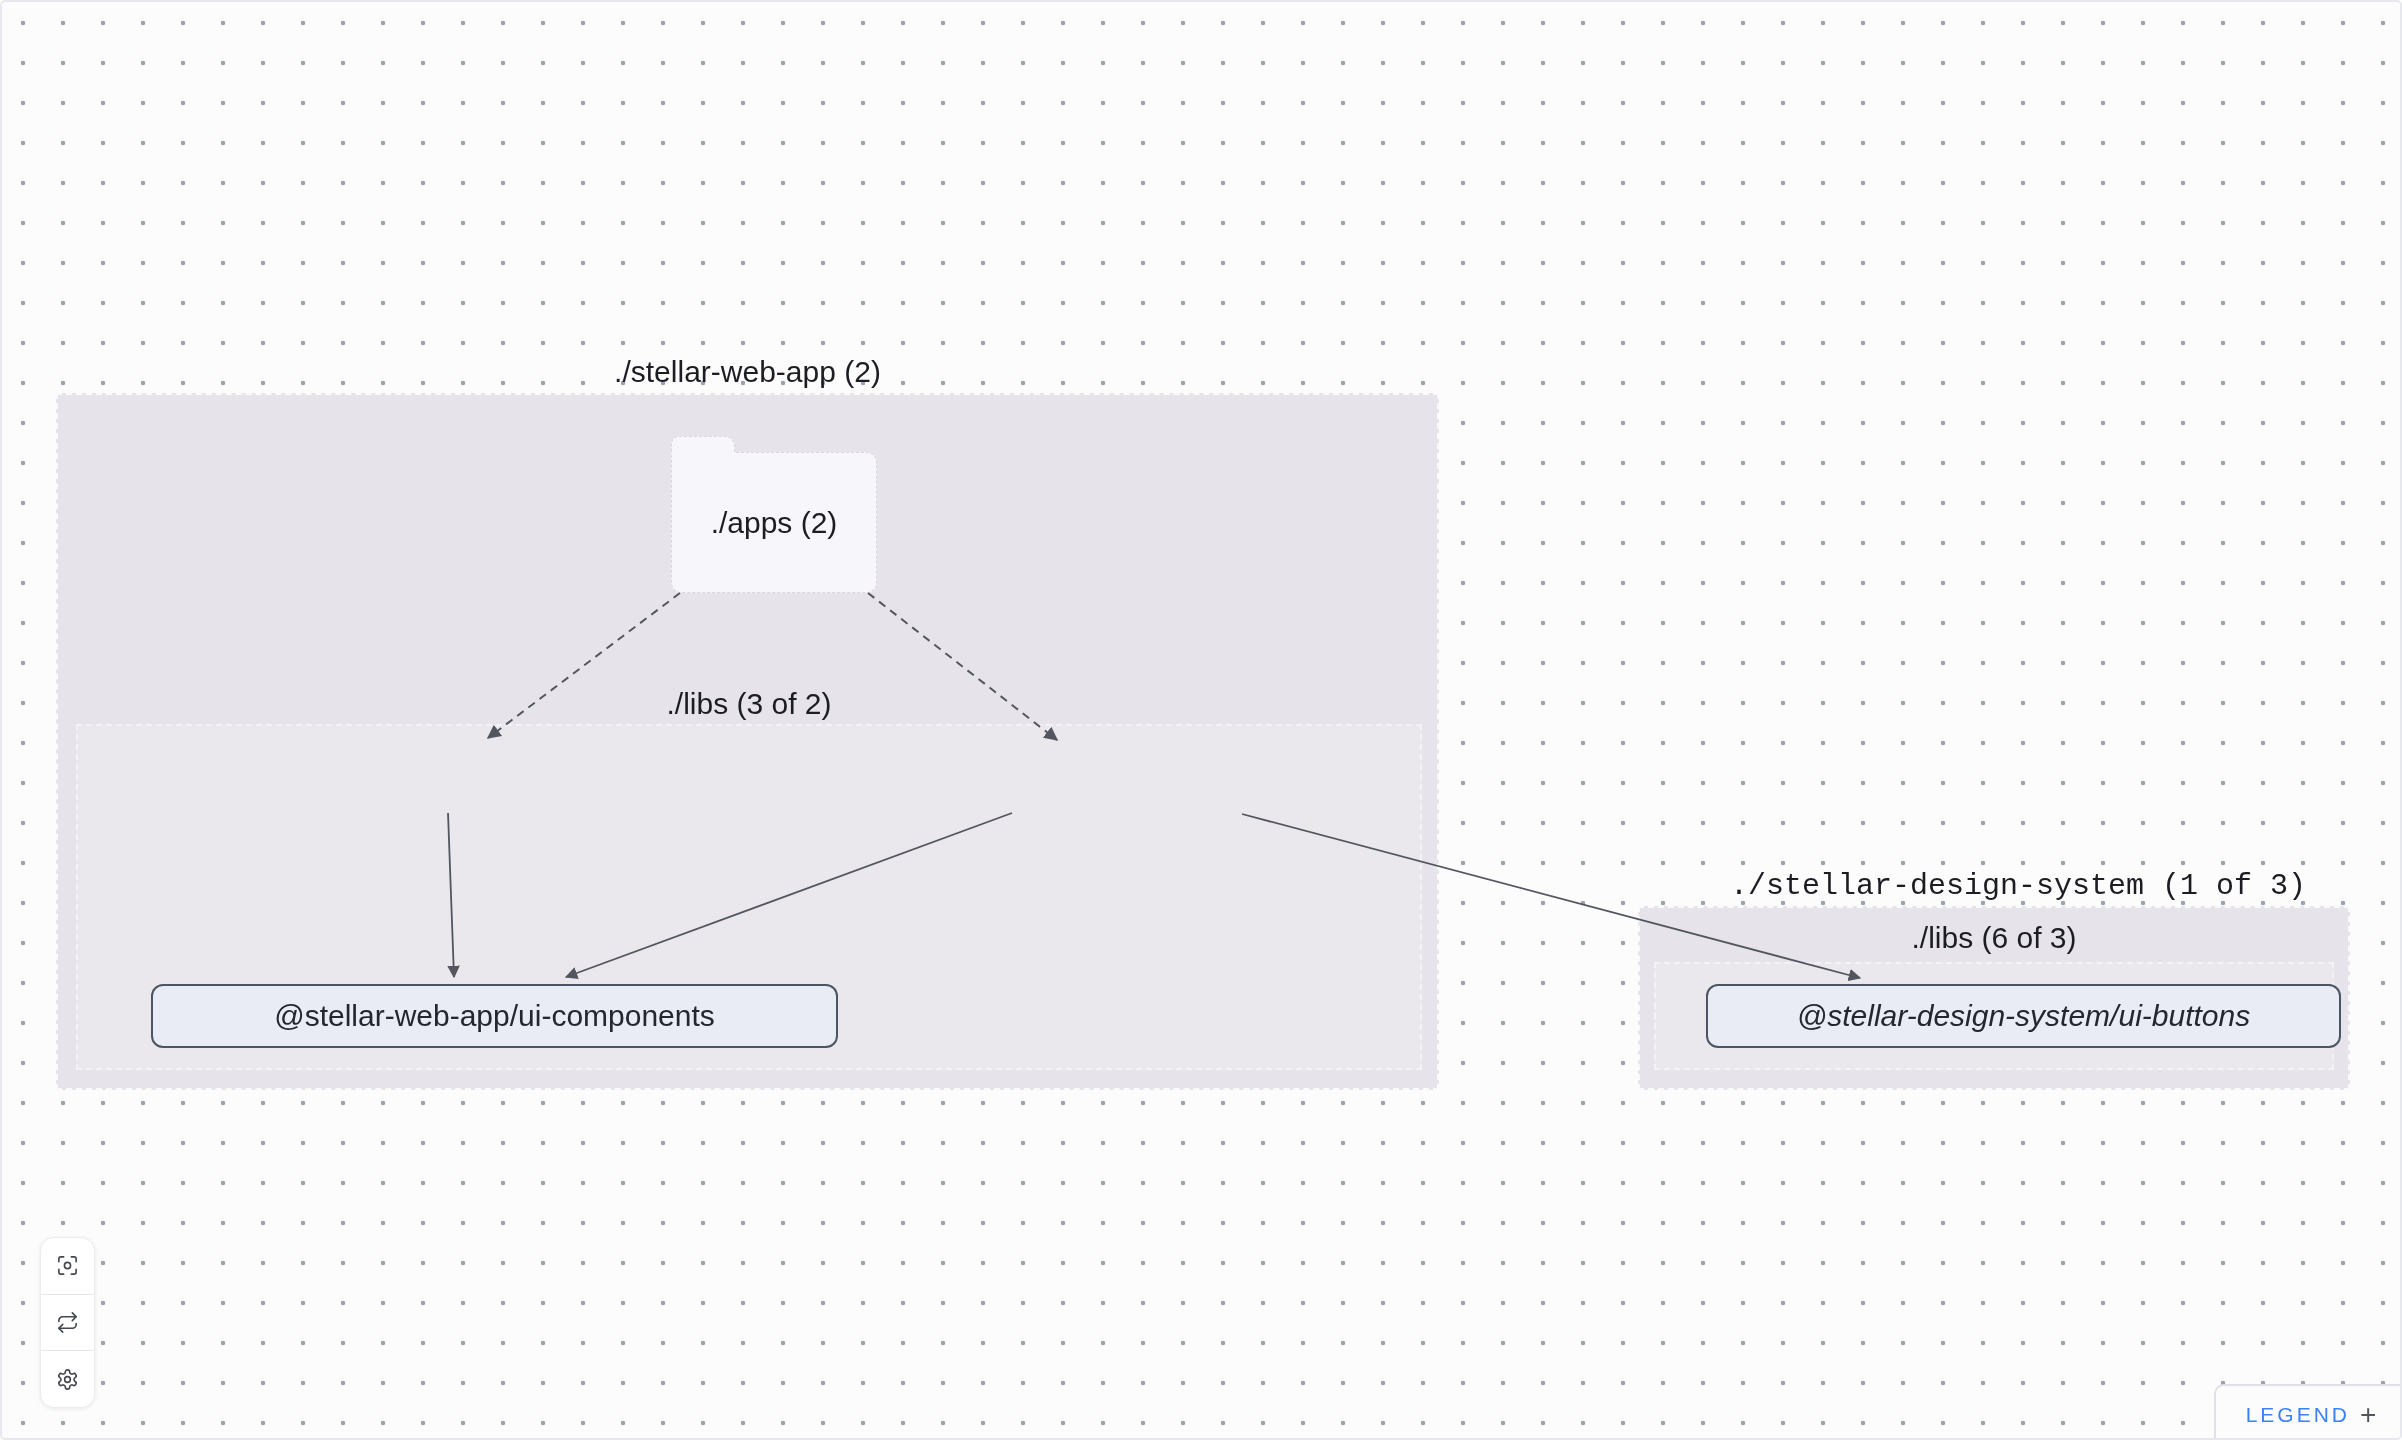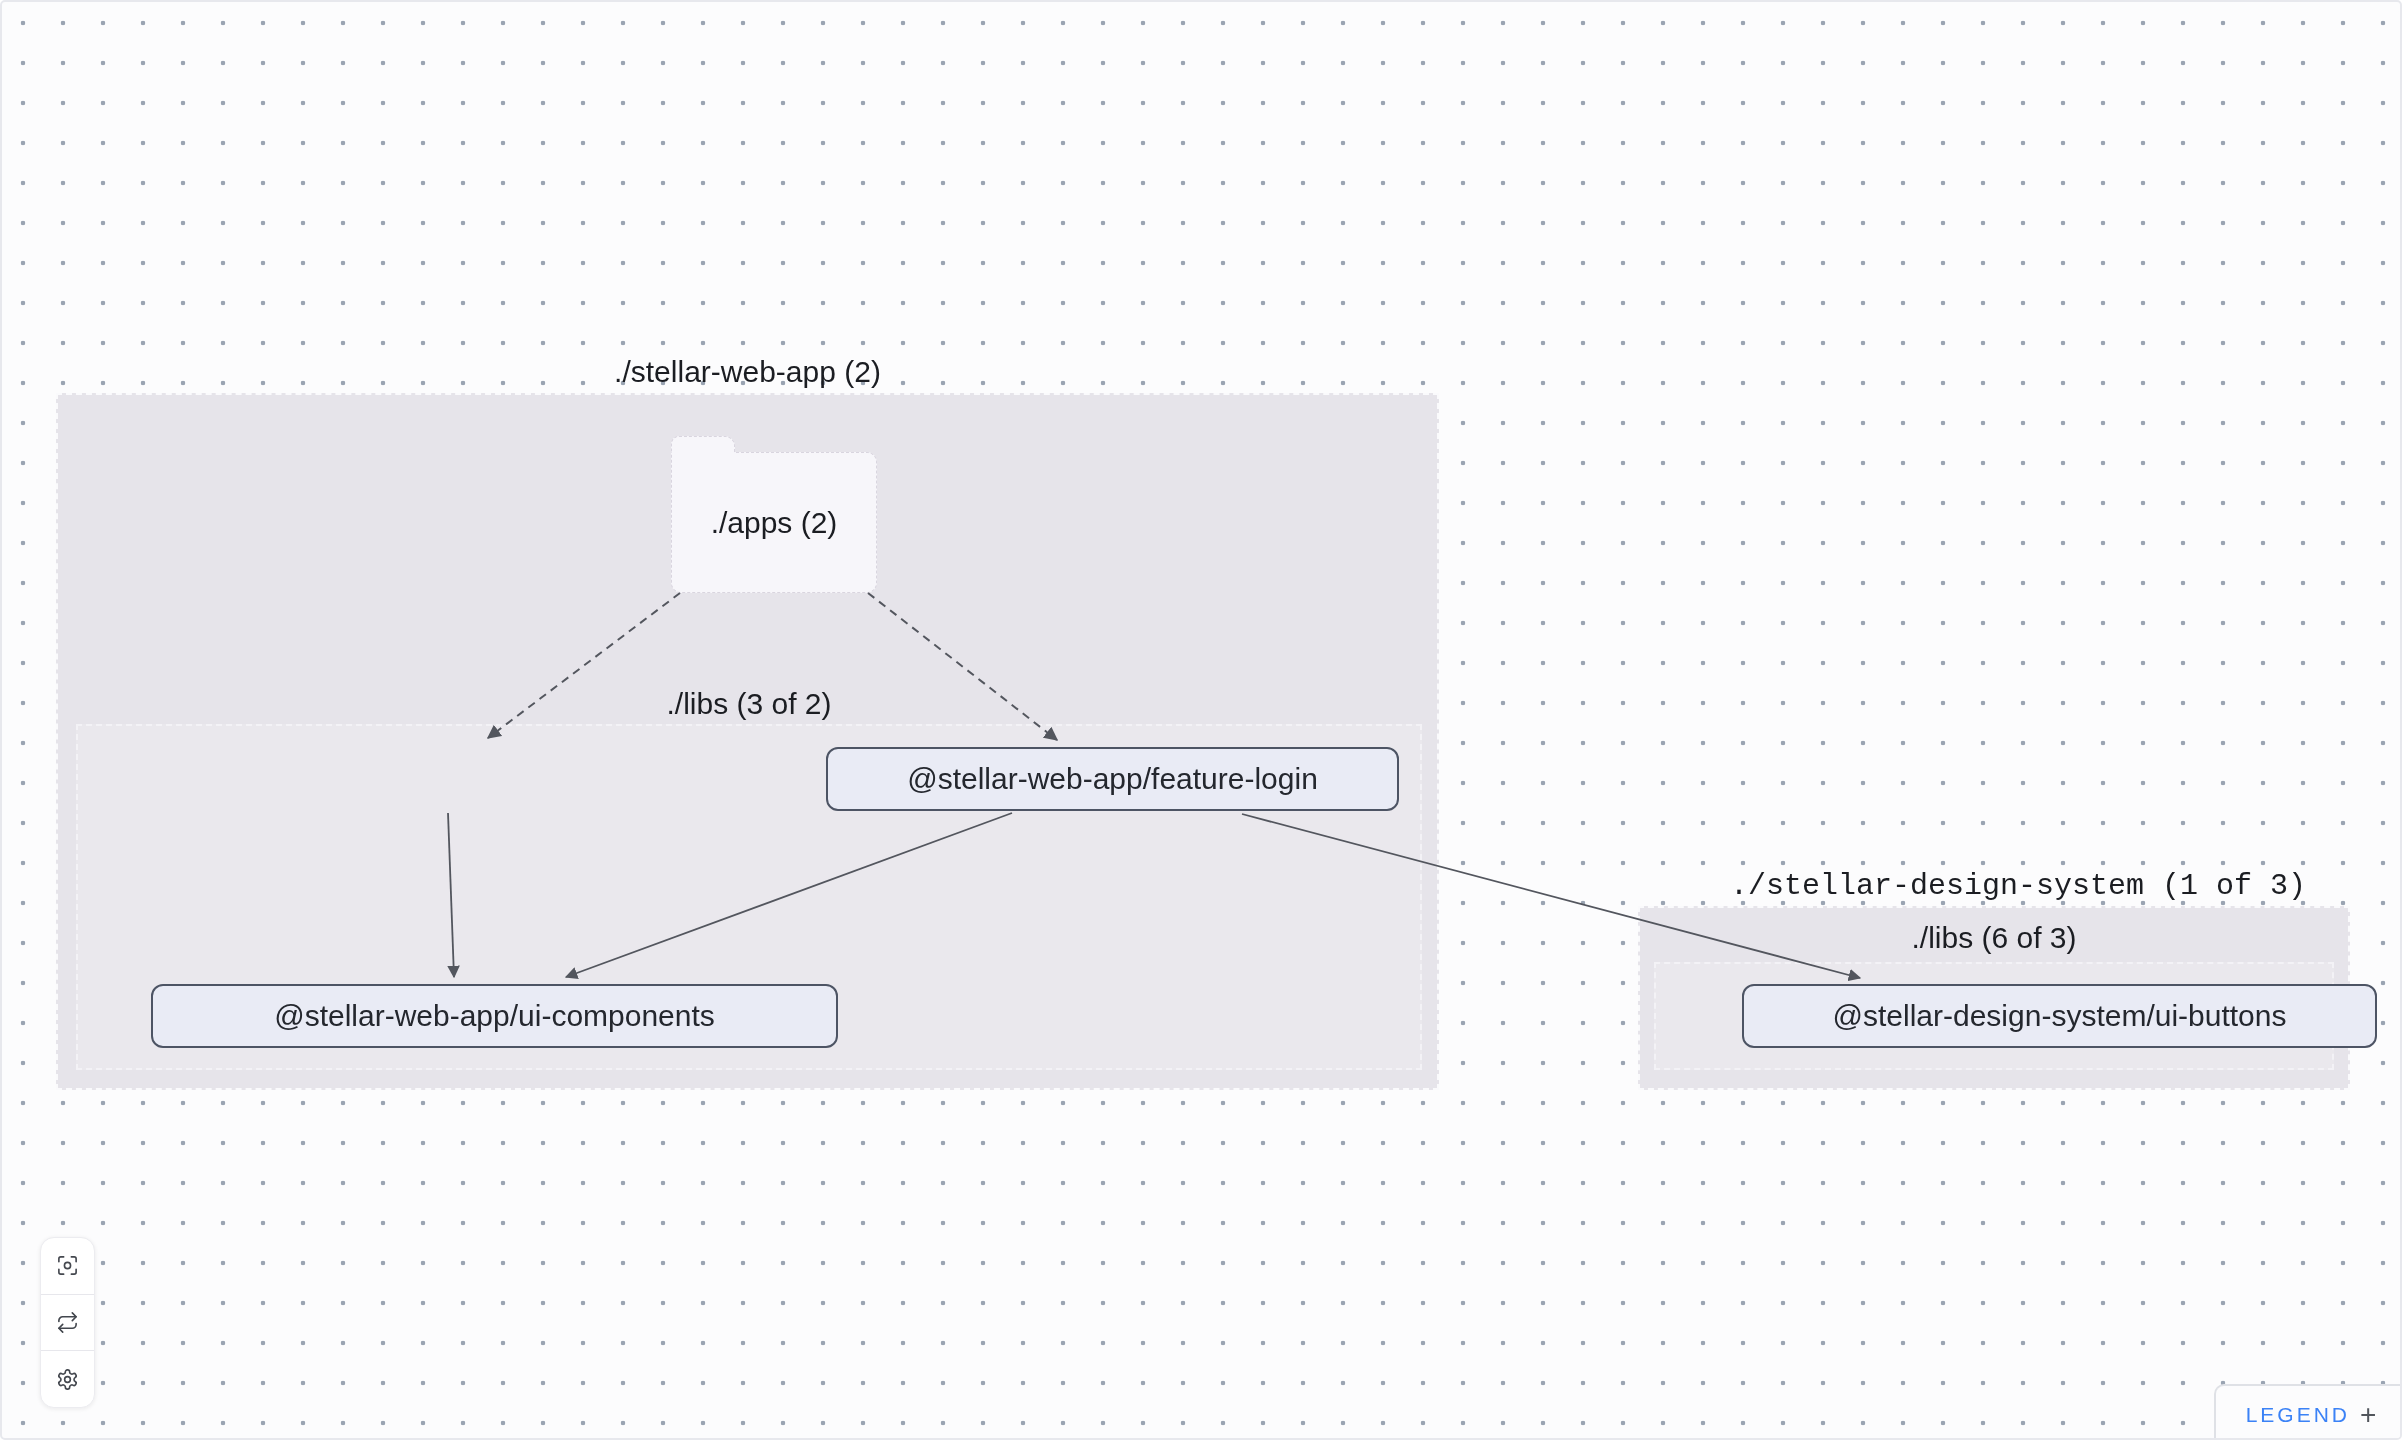--- a/index.html
+++ b/index.html
@@ -143,23 +143,22 @@
         <path d="M0 0 L10 5 L0 10 z" fill="#53565e"></path>
       </marker>
     </defs>
     <line x1="678" y1="591" x2="486" y2="736" stroke="#53565e" stroke-width="2" stroke-dasharray="8 6" marker-end="url(#arrow)"></line>
     <line x1="866" y1="591" x2="1055" y2="738" stroke="#53565e" stroke-width="2" stroke-dasharray="8 6" marker-end="url(#arrow)"></line>
     <line x1="446" y1="811" x2="452" y2="975" stroke="#53565e" stroke-width="1.8" marker-end="url(#arrow)"></line>
     <line x1="1010" y1="811" x2="564" y2="975" stroke="#53565e" stroke-width="1.8" marker-end="url(#arrow)"></line>
     <line x1="1240" y1="812" x2="1858" y2="976" stroke="#53565e" stroke-width="1.8" marker-end="url(#arrow)"></line>
   </svg>
 
-  <div class="node" style="left:824px;top:745px;width:573px;height:64px;">@stellar-web-app/feature-login</div>
   <div class="node" style="left:149px;top:982px;width:687px;height:64px;">@stellar-web-app/ui-components</div>
-  <div class="node" style="left:1740px;top:982px;width:635px;height:64px;">@stellar-design-system/ui-buttons</div>
+  <div class="node" style="left:1704px;top:982px;width:635px;height:64px;font-style:italic;">@stellar-design-system/ui-buttons</div>
 
   <div class="toolbar">
     <button type="button">
       <svg viewBox="0 0 24 24">
         <circle cx="12" cy="12" r="3.2"></circle>
         <path d="M3 8V5a2 2 0 0 1 2-2h3"></path>
         <path d="M16 3h3a2 2 0 0 1 2 2v3"></path>
         <path d="M21 16v3a2 2 0 0 1-2 2h-3"></path>
         <path d="M8 21H5a2 2 0 0 1-2-2v-3"></path>
       </svg>

